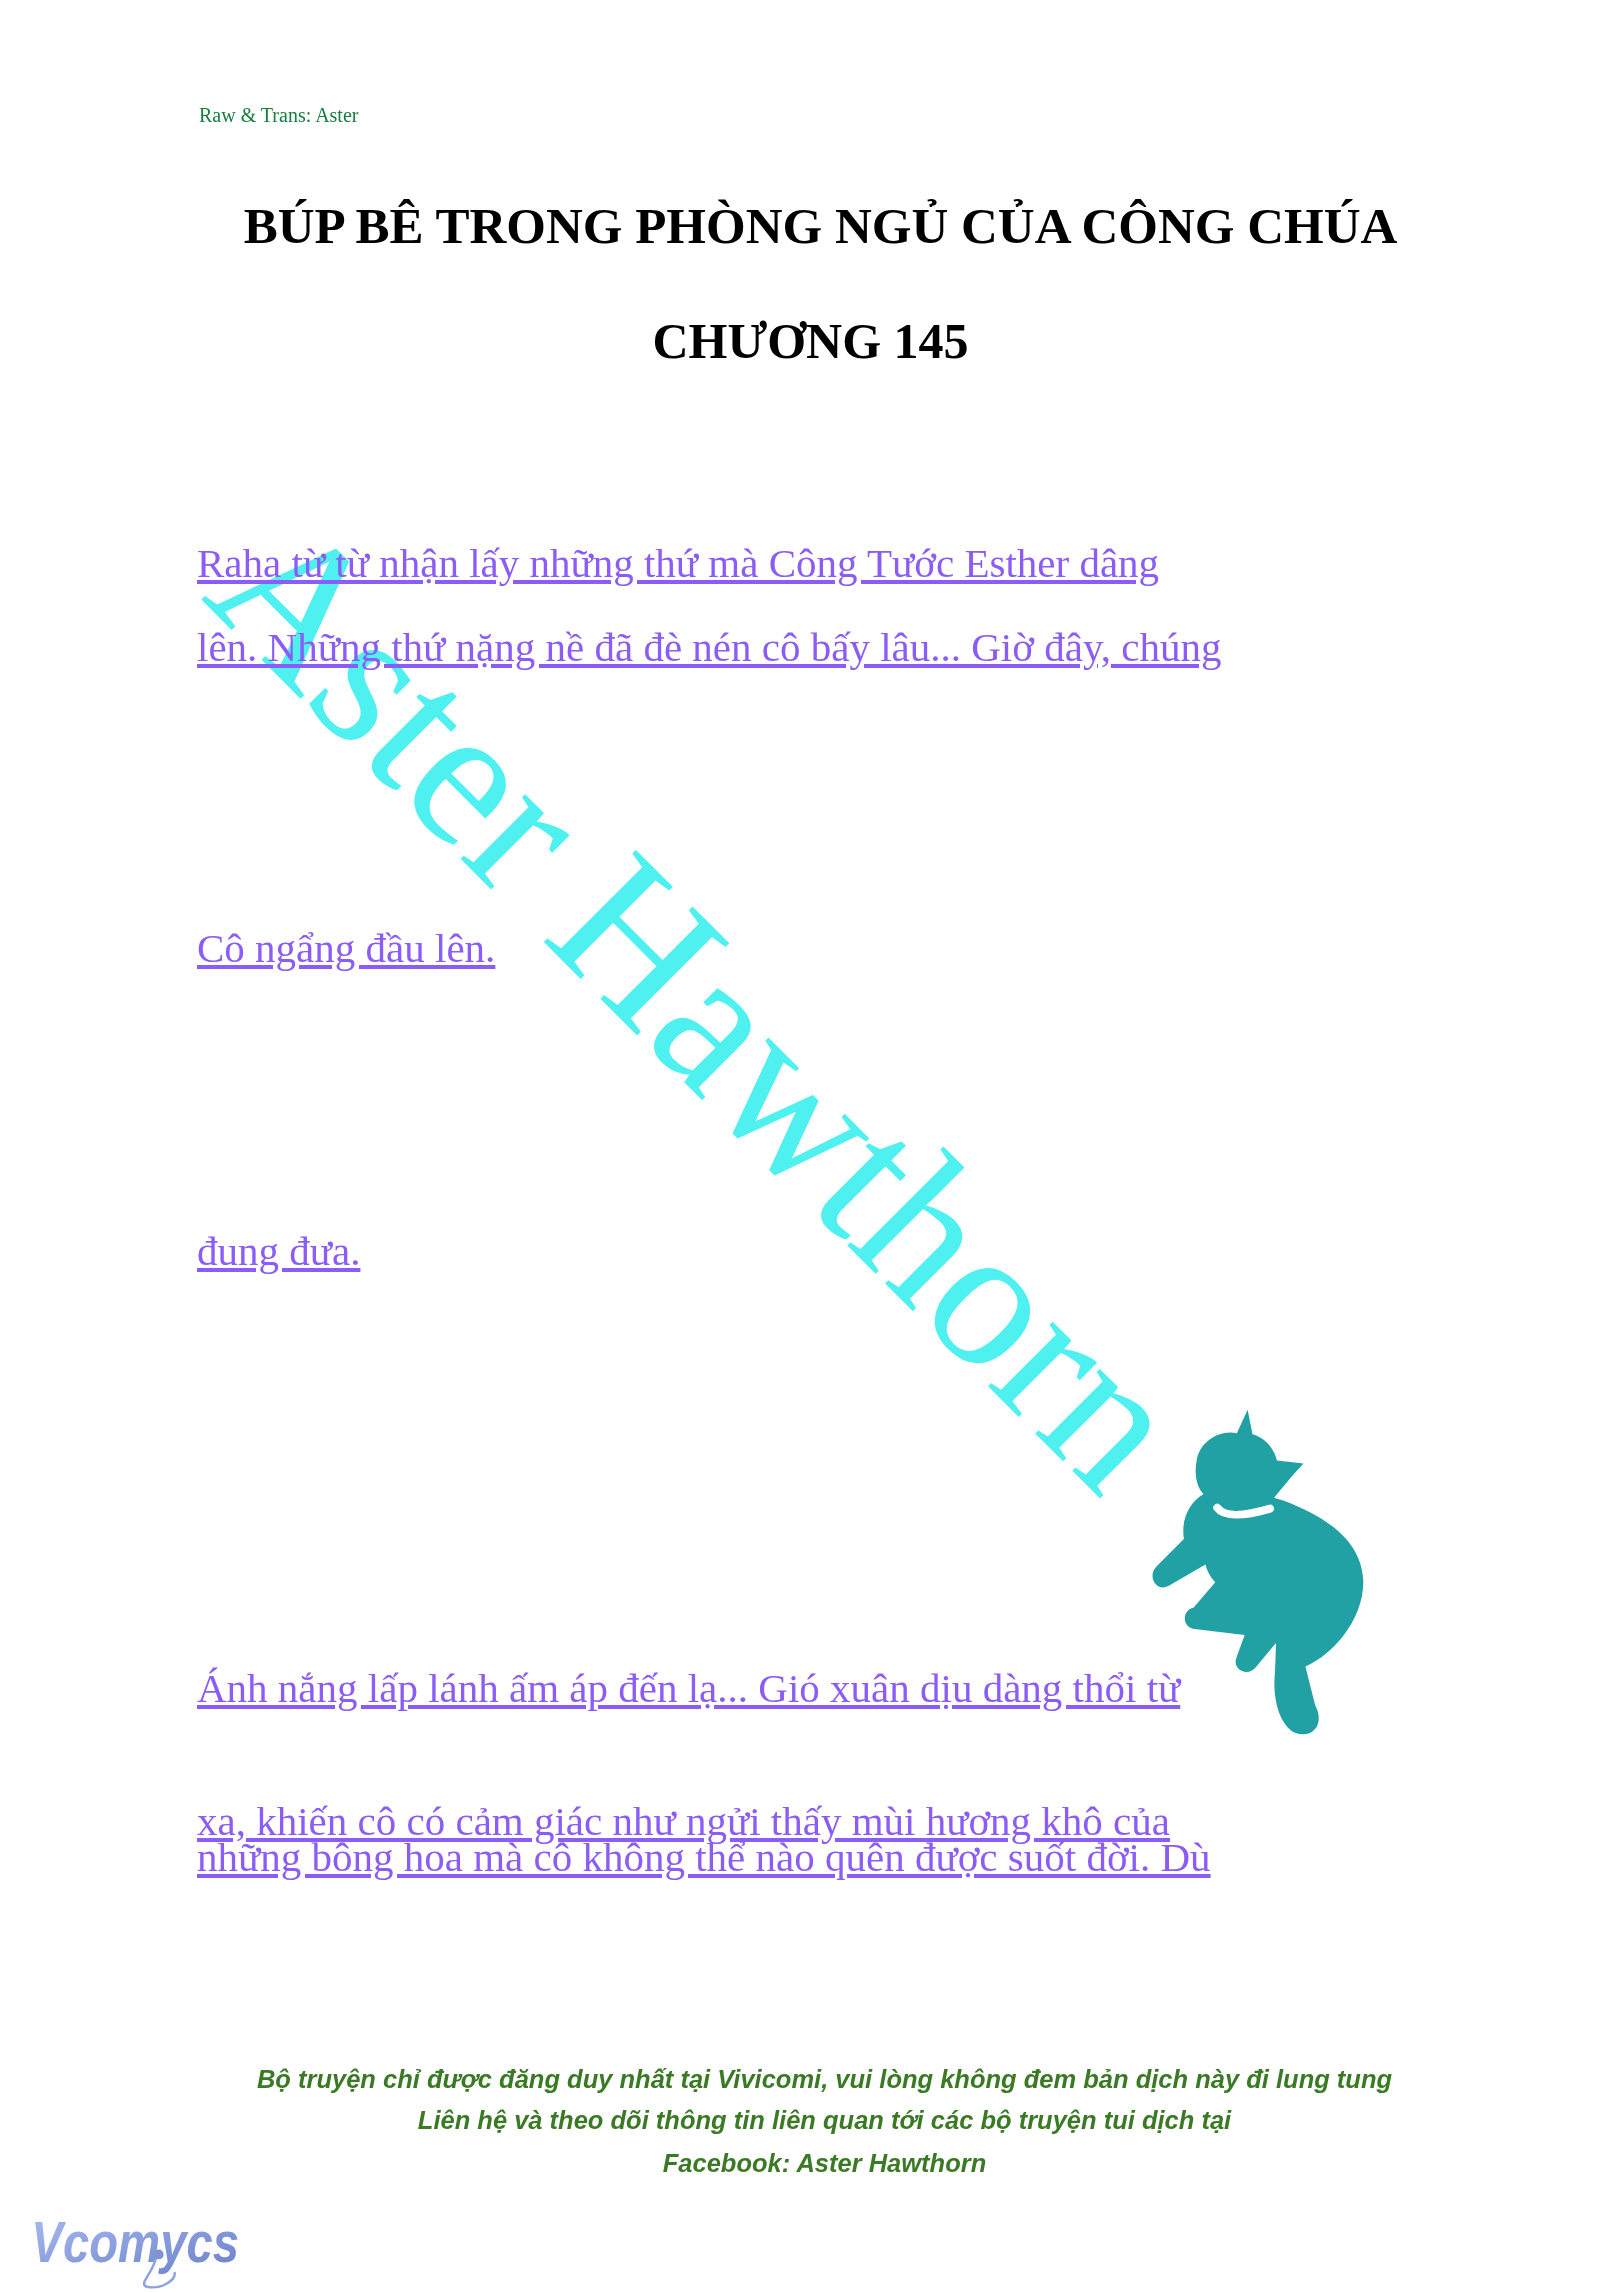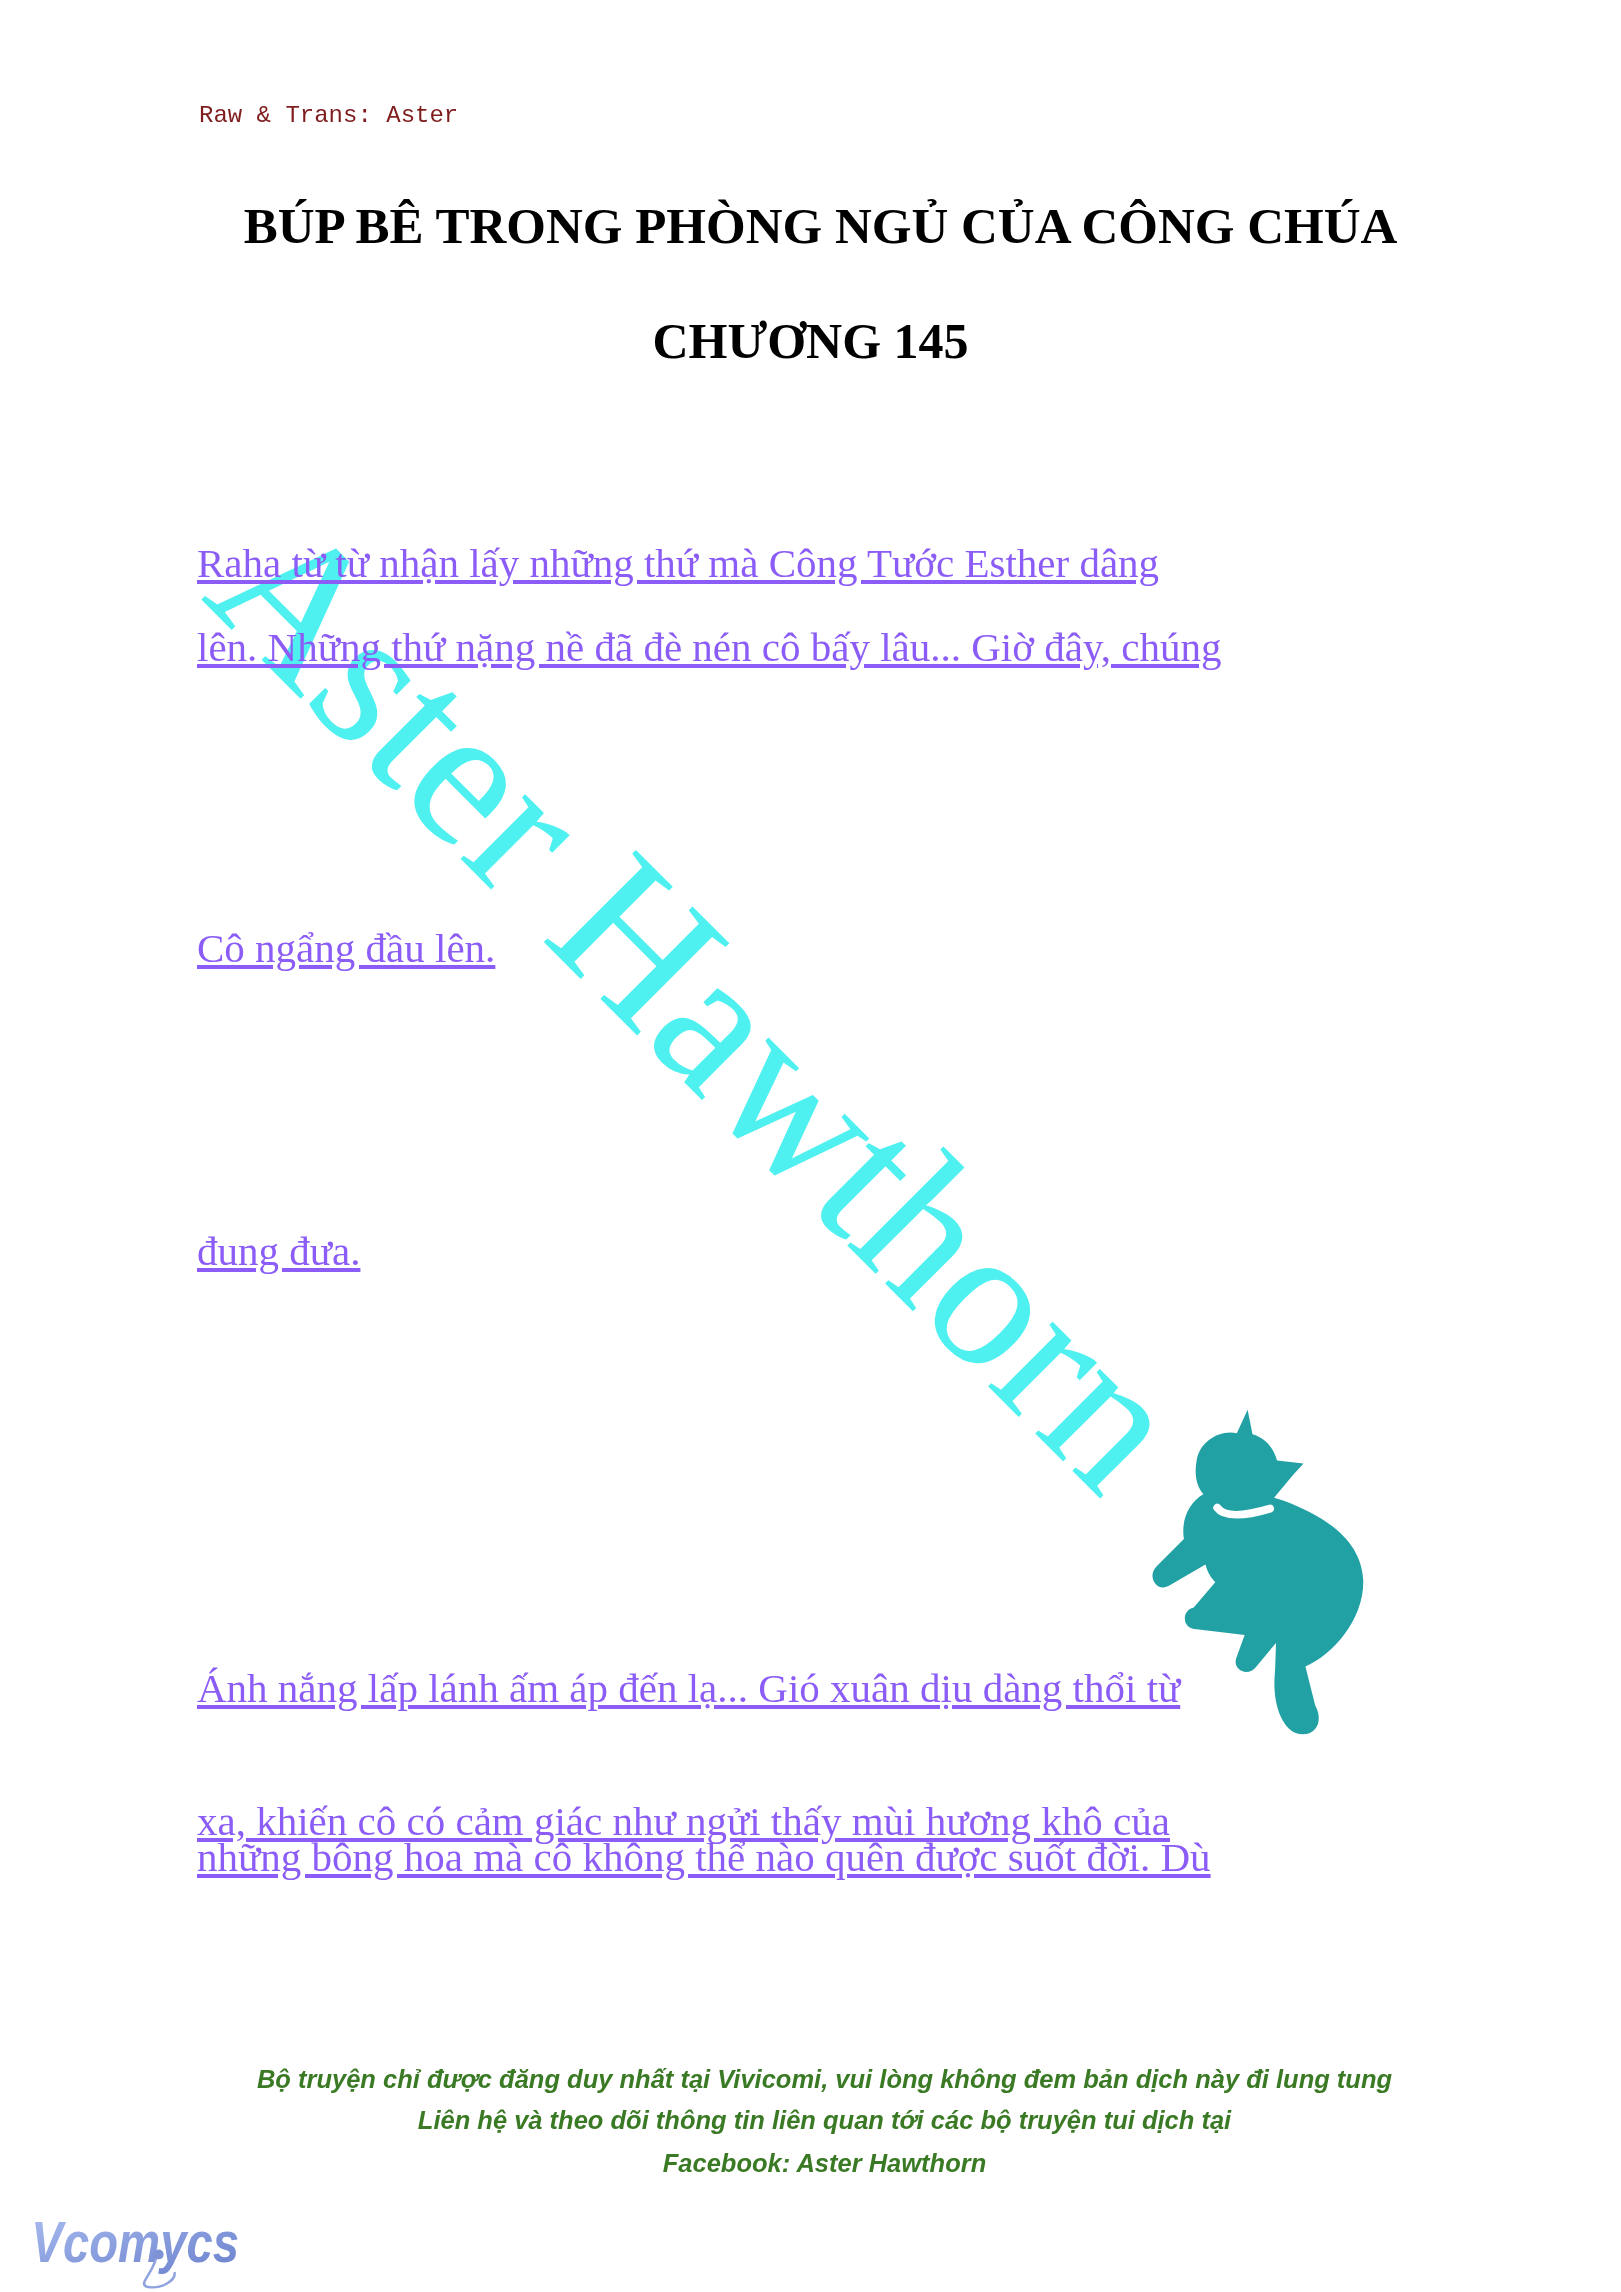--- a/index.html
+++ b/index.html
@@ -1,19 +1,19 @@
 <!DOCTYPE html>
 <html><head>
 <meta charset="utf-8">
 <style>
   html, body { margin: 0; padding: 0; background: #ffffff; }
   body { width: 1621px; height: 2293px; position: relative; overflow: hidden; }
   .page { position: absolute; left: 0; top: 0; width: 1621px; height: 2293px; background: #ffffff; }
   .layer-art { position: absolute; left: 0; top: 0; width: 1621px; height: 2293px; z-index: 1; }
-  .credit { position: absolute; left: 199px; top: 99px; font-family: Liberation Mono, monospace; font-size: 24px; line-height: 33px; color: #7f1d1d; white-space: nowrap; z-index: 2; }
+  .credit { position: absolute; left: 199px; top: 99px; font-family: Liberation Serif, serif; font-size: 20px; line-height: 33px; color: #15803d; white-space: nowrap; z-index: 2; }
   .title { position: absolute; left: 0; width: 1621px; text-align: center; font-family: "Liberation Serif", serif; font-weight: bold; color: #000000; white-space: nowrap; z-index: 2; }
   .title.main { top: 197px; font-size: 51px; line-height: 59px; margin-left: 10px; }
   .title.chapter { top: 312px; font-size: 50px; line-height: 59px; }
   .line { position: absolute; left: 197px; font-family: "Liberation Serif", serif; font-size: 41px; line-height: 84px; height: 84px; color: #8b5cf6; white-space: nowrap; z-index: 2; text-decoration: underline; }
   .foot { position: absolute; left: 14px; width: 1621px; text-align: center; font-family: "Liberation Sans", sans-serif; font-weight: bold; font-style: italic; font-size: 25.5px; line-height: 41px; color: #3b7a25; white-space: nowrap; z-index: 2; }
 </style>
 </head>
 <body>
 
 <div class="page">

